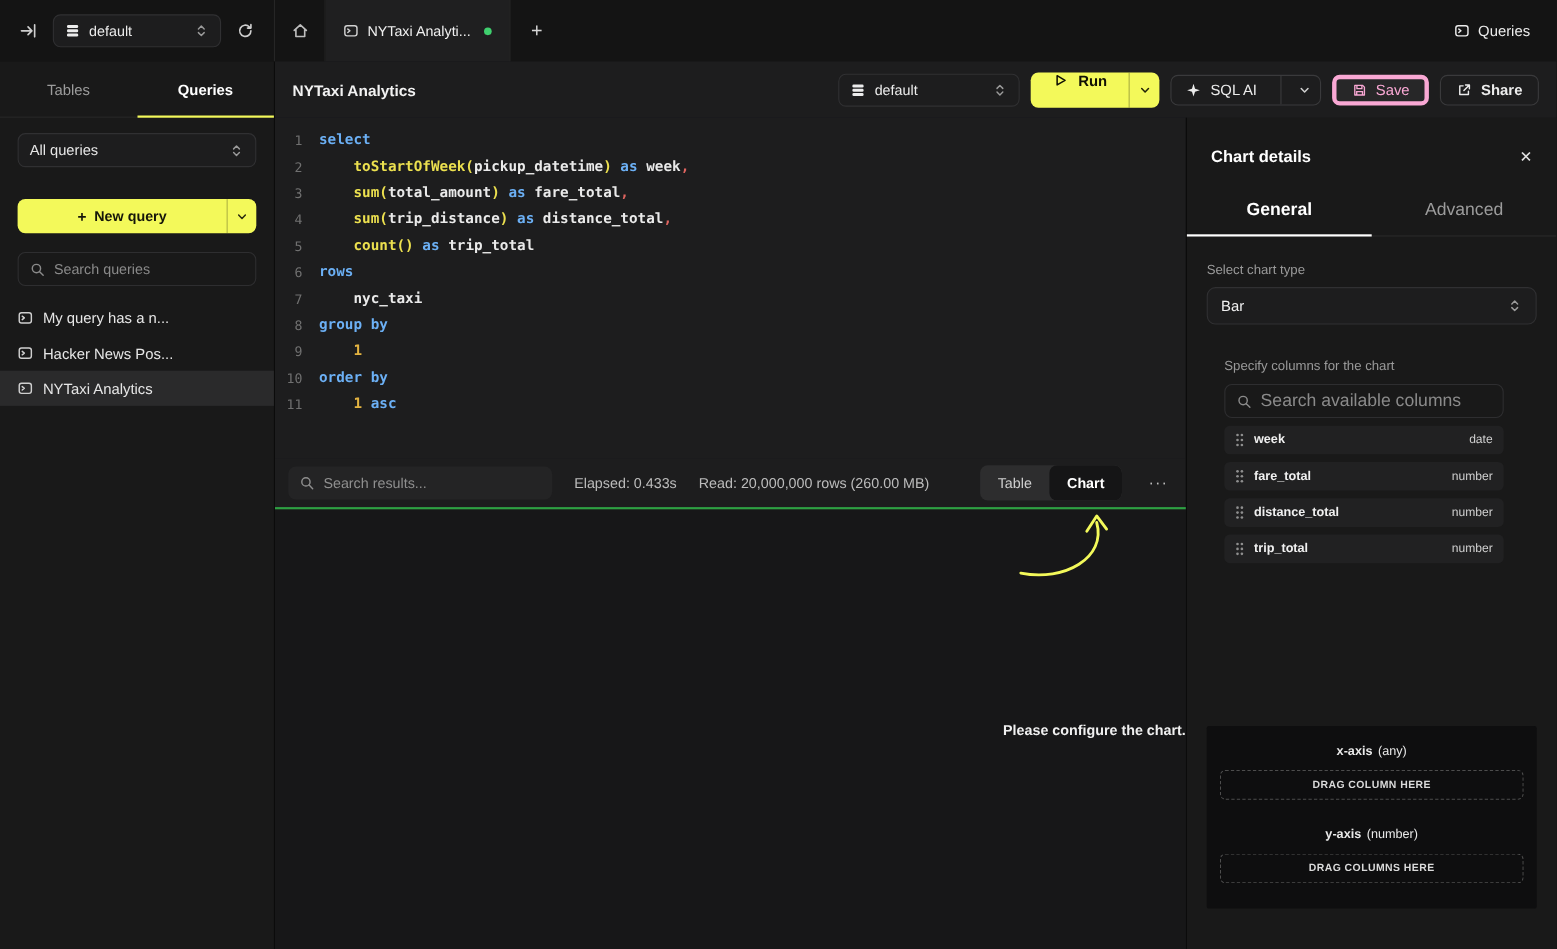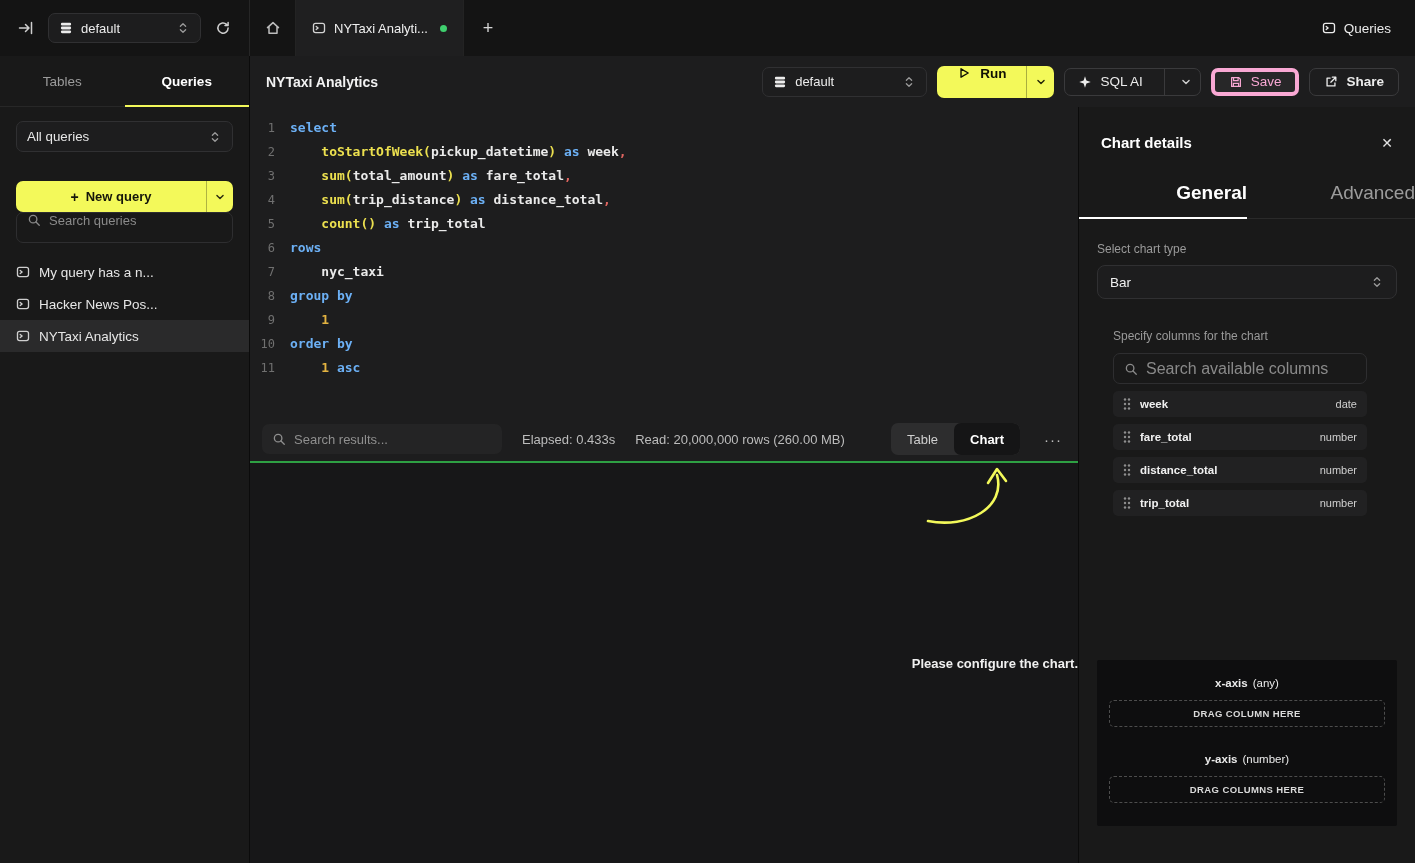--- a/index.html
+++ b/index.html
@@ -60,22 +60,22 @@
   .sb-body{padding:14px 16px 0;display:flex;flex-direction:column}
   .sb-select{display:flex;align-items:center;gap:8px;height:31px;padding:0 10px;background:var(--bg-input);
     border:1px solid var(--border);border-radius:7px;color:#e6e6e6;cursor:pointer}
   .sb-select .lbl{flex:1;text-align:left}
   .new-query{display:flex;align-items:stretch;height:31px;border-radius:7px;overflow:hidden;background:var(--yellow);
     color:#15160a;margin-top:29px;border:none;padding:0;cursor:pointer}
   .nq-main{flex:1;display:flex;align-items:center;justify-content:center;gap:7px;font-weight:600;font-size:13px;color:#15160a}
   .nq-plus{font-size:14px;font-weight:700}
   .nq-split{width:1px;background:rgba(0,0,0,.28)}
   .nq-caret{width:26px;display:flex;align-items:center;justify-content:center;color:#2a2b10}
-  .sb-search{display:flex;align-items:flex-start;gap:8px;height:31px;padding:0 10px;border:1px solid #2e2e30;
-    border-radius:7px;color:#8a8a8a;}
+  .sb-search{display:flex;align-items:center;gap:8px;height:31px;padding:0 10px;border:1px solid #2e2e30;
+    border-radius:7px;color:#8a8a8a;margin-top:17px}
   .sb-search input{background:none;border:none;outline:none;color:#ddd;font-size:13px;width:100%}
   .sb-search input::placeholder{color:#8a8a8a}
   .query-list{margin:13px -16px 0;display:flex;flex-direction:column}
   .q-item{display:flex;align-items:center;gap:9px;height:32px;padding:0 16px;color:#e6e6e6;font-size:13.5px;cursor:pointer}
   .q-item.active{background:#2a2a2b}
   .q-item .ic-sm{color:#cfcfcf}
 
   
   .main-header{height:51px;flex:none;display:flex;align-items:center;padding:0 16px;background:var(--bg-main)}
   .mh-title{font-size:14px;font-weight:600;color:#f2f2f2}
@@ -123,21 +123,21 @@
   .chart-area{height:402px;flex:none;position:relative;background:var(--bg-chart);
     border-top:2px solid var(--green);display:flex;align-items:center;justify-content:flex-end}
   .chart-placeholder{font-size:13px;font-weight:700;color:#f0f0f0}
   .arrow-svg{position:absolute;left:660px;top:0;pointer-events:none}
 
   
   .panel-header{display:flex;align-items:center;justify-content:space-between;padding:27px 22px 19px;flex:none}
   .panel-title{font-size:15px;font-weight:700;color:#fff}
   .close-btn{background:none;border:none;color:#e3e3e3;font-size:14px;cursor:pointer}
   .panel-tabs{display:flex;border-bottom:1px solid #2a2a2a;flex:none}
-  .panel-tab{flex:1;text-align:right;padding:12px 0 14px;color:var(--txt-dim);font-size:19px;cursor:pointer;position:relative;background:none;border:none}
+  .panel-tab{flex:1;text-align:center;padding:12px 0 14px;color:var(--txt-dim);font-size:16px;cursor:pointer;position:relative;background:none;border:none}
   .panel-tab.active{color:#fff;font-weight:600}
   .panel-tab.active::after{content:"";position:absolute;left:0;right:0;bottom:-1px;height:2px;background:#fff}
   .panel-body{flex:1;display:flex;flex-direction:column;padding:18px 18px 18px;min-height:0}
   .field-label{font-size:12px;color:#9a9a9a;margin:5px 0 9px}
   .chart-type-select{display:flex;align-items:center;gap:8px;height:34px;padding:0 12px;background:var(--bg-input);
     border:1px solid var(--border);border-radius:8px;color:#f0f0f0;font-size:13.5px;cursor:pointer}
   .chart-type-select .lbl{flex:1;text-align:left}
   .columns-block{margin:30px 30px 0 16px}
   .columns-block .field-label{margin:0 0 10px}
   .col-search{display:flex;align-items:center;gap:8px;height:31px;padding:0 10px;border:1px solid #2e2e30;

